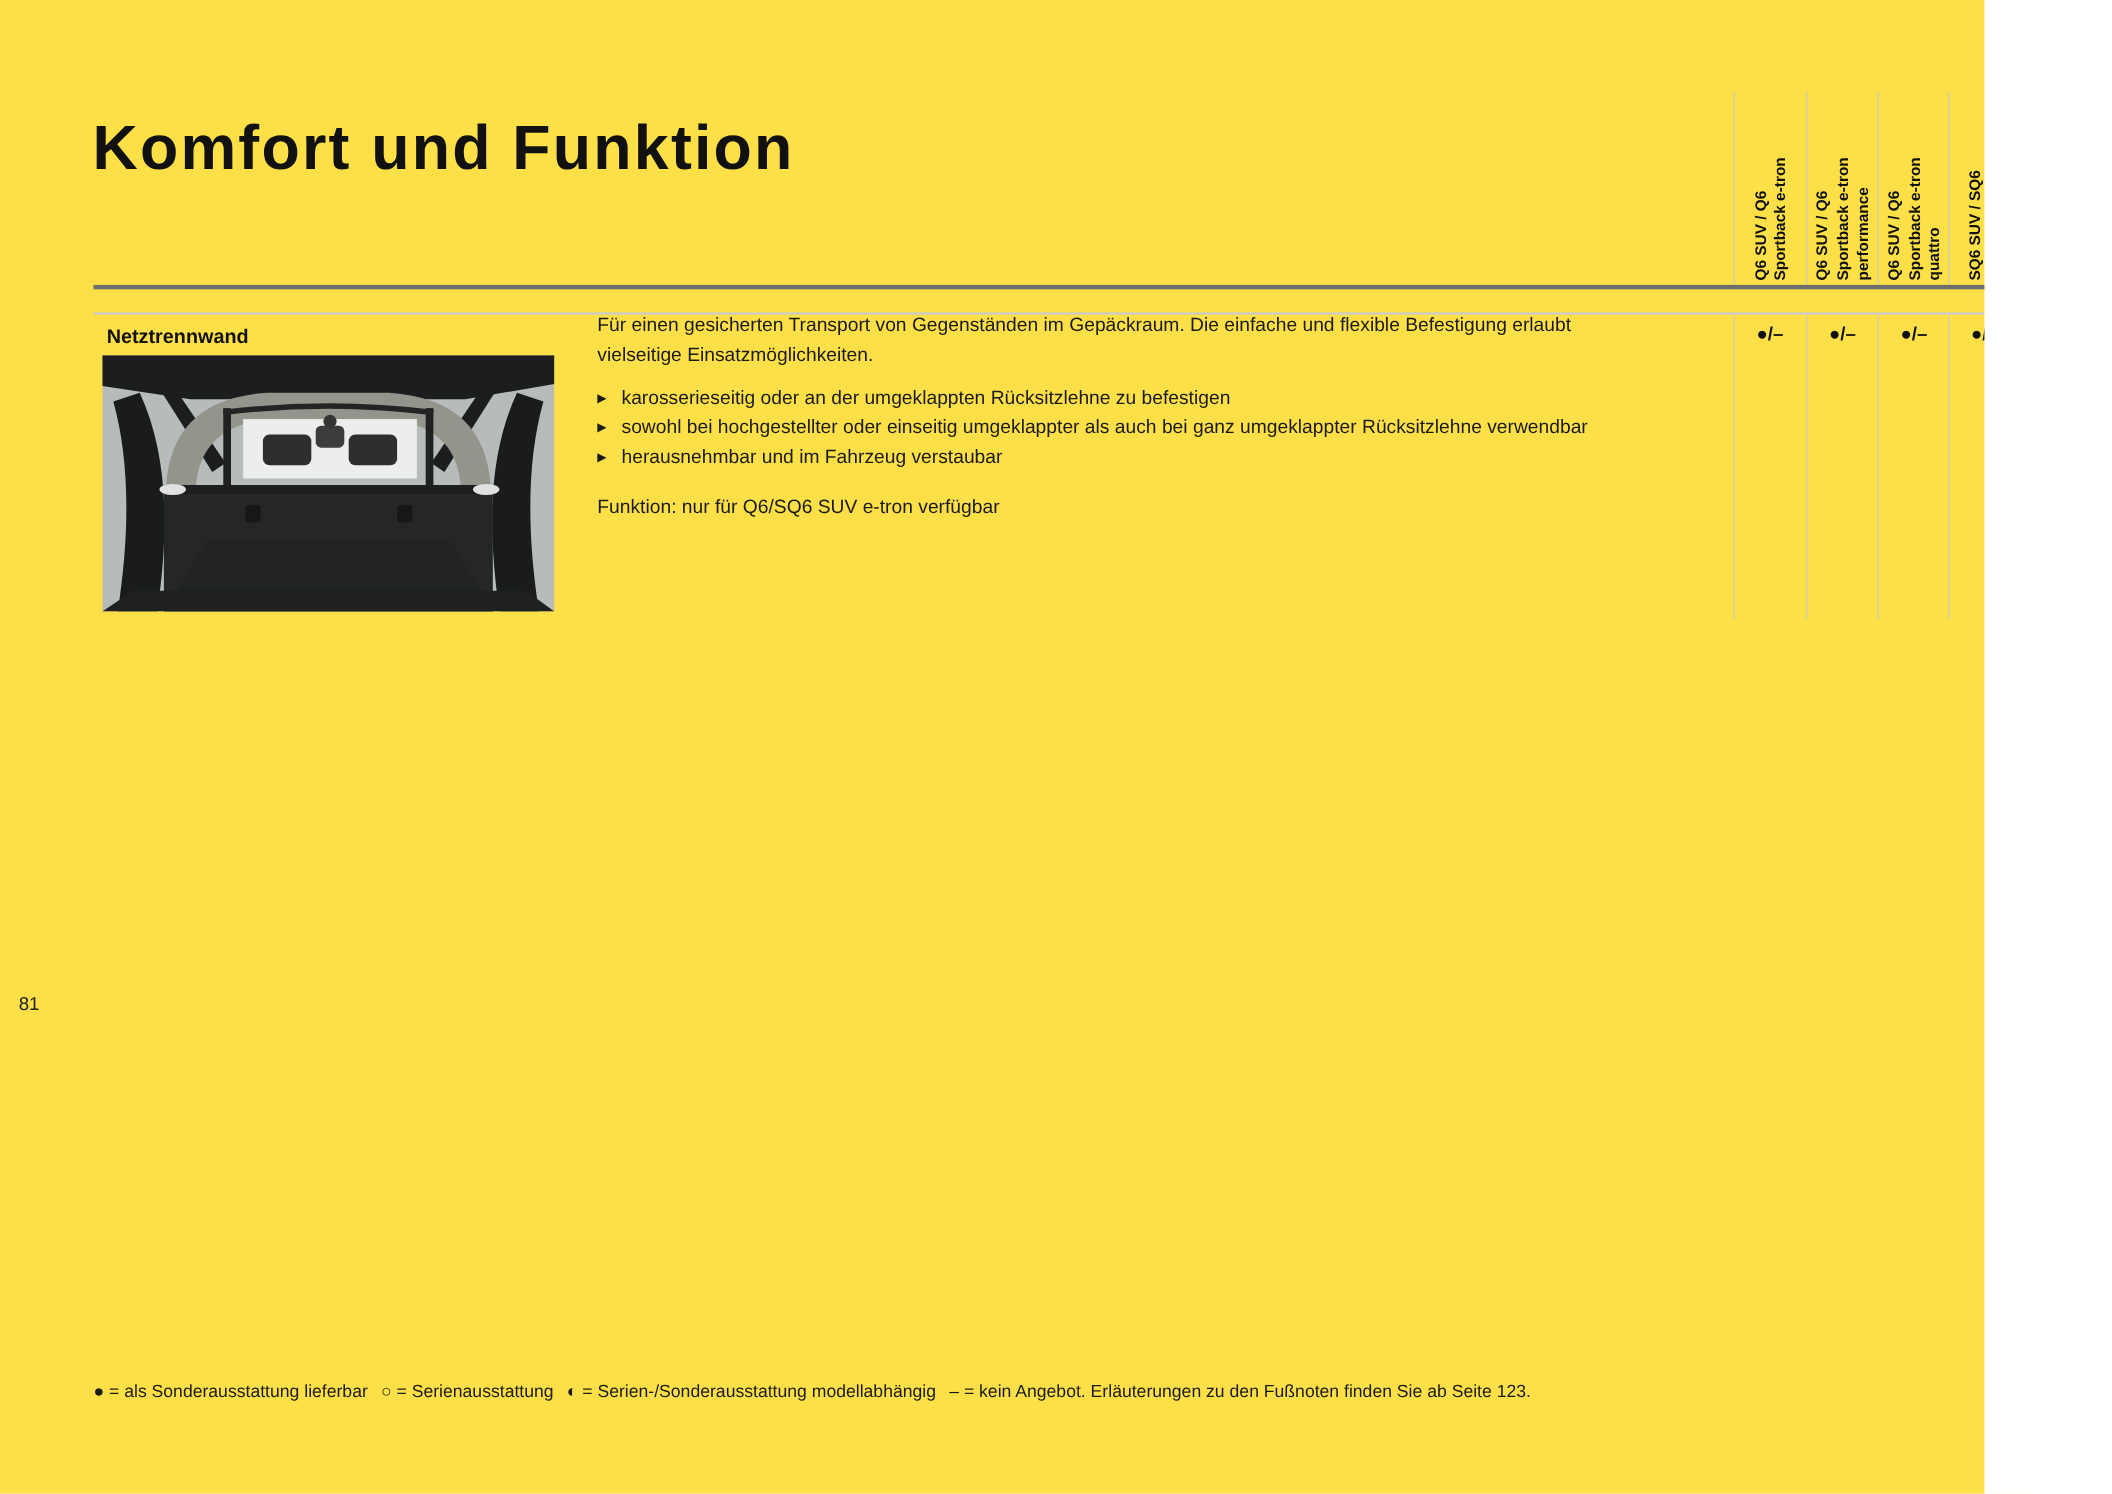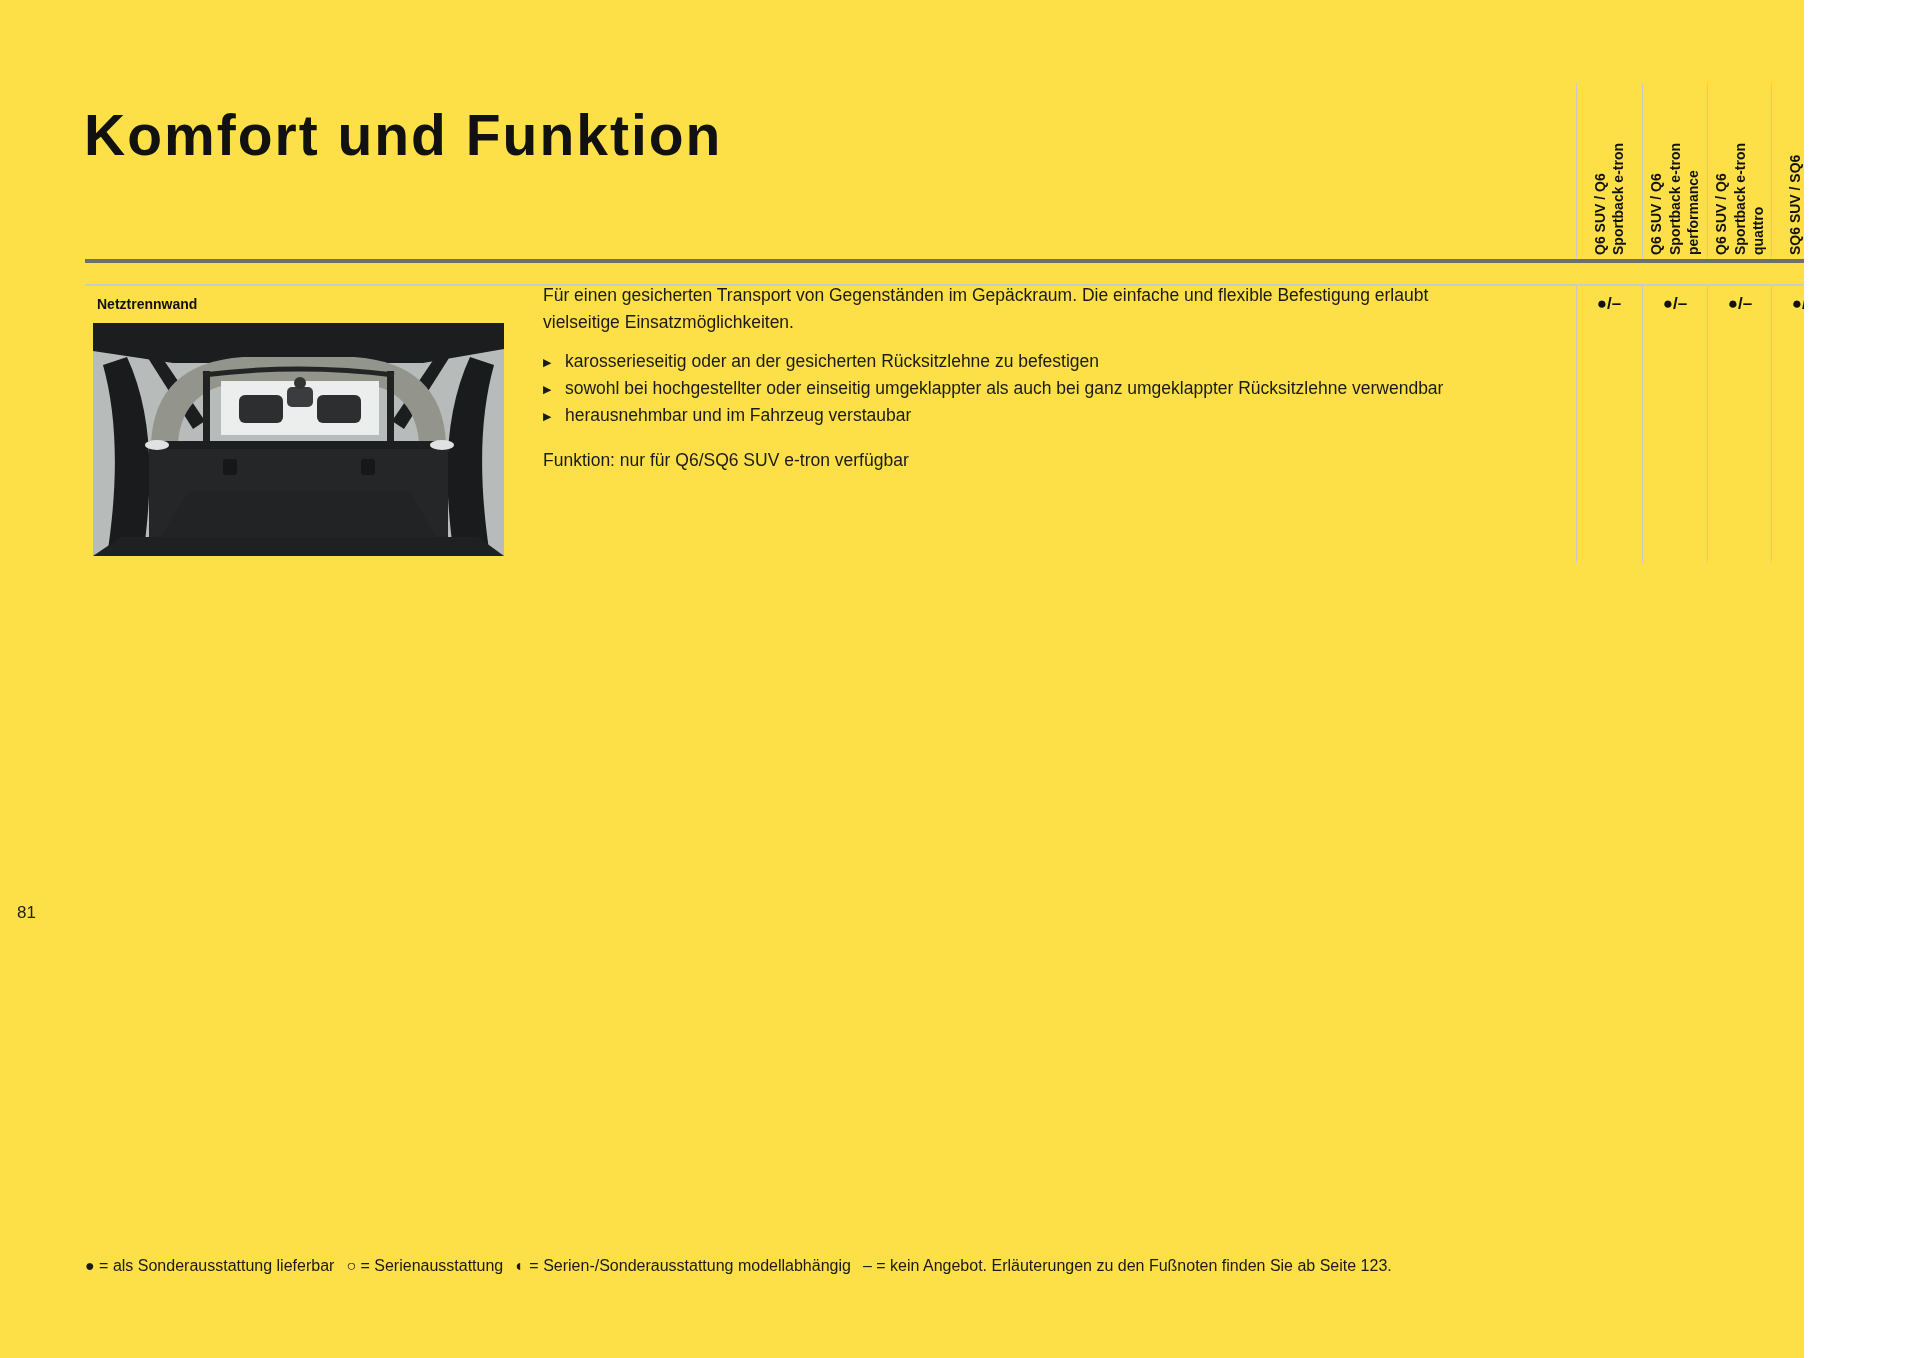--- a/index.html
+++ b/index.html
@@ -36,21 +36,21 @@
     position:absolute;top:0;left:0;width:170px;height:64px;
     transform-origin:top left;
     transform:rotate(-90deg) translateX(-100%);
     display:flex;flex-direction:column;justify-content:center;
     font-size:14px;font-weight:700;line-height:18.5px;
     white-space:pre-line;text-align:left;color:#111;
   }
   
   .feature-label{
     position:absolute;left:97px;top:296px;
-    font-size:14px;font-weight:700;color:#111;
+    font-size:18px;font-weight:700;color:#111;
   }
   .feature-photo{
     position:absolute;left:93px;top:323px;width:411px;height:233px;
   }
   .feature-desc{
     position:absolute;left:543px;top:282px;width:960px;
     font-size:17.5px;line-height:27px;color:#1a1a1a;
   }
   .feature-desc p{margin:0;}
   .feature-desc .p2{margin-top:15px;}
@@ -154,21 +154,21 @@
       <ellipse cx="64" cy="122" rx="12" ry="5" fill="#dfe2e0"></ellipse>
       <ellipse cx="349" cy="122" rx="12" ry="5" fill="#dfe2e0"></ellipse>
     </svg>
   </div>
 
   <div class="feature-desc">
     <p class="p1">Für einen gesicherten Transport von Gegenständen im Gepäckraum. Die einfache und flexible Befestigung erlaubt vielseitige Einsatzmöglichkeiten.</p>
     <ul>
       <li>
         <span class="bullet">▶</span>
-        <span>karosserieseitig oder an der gesicherten Rücksitzlehne zu befestigen</span>
+        <span>karosserieseitig oder an der umgeklappten Rücksitzlehne zu befestigen</span>
       </li>
       <li>
         <span class="bullet">▶</span>
         <span>sowohl bei hochgestellter oder einseitig umgeklappter als auch bei ganz umgeklappter Rücksitzlehne verwendbar</span>
       </li>
       <li>
         <span class="bullet">▶</span>
         <span>herausnehmbar und im Fahrzeug verstaubar</span>
       </li>
     </ul>

